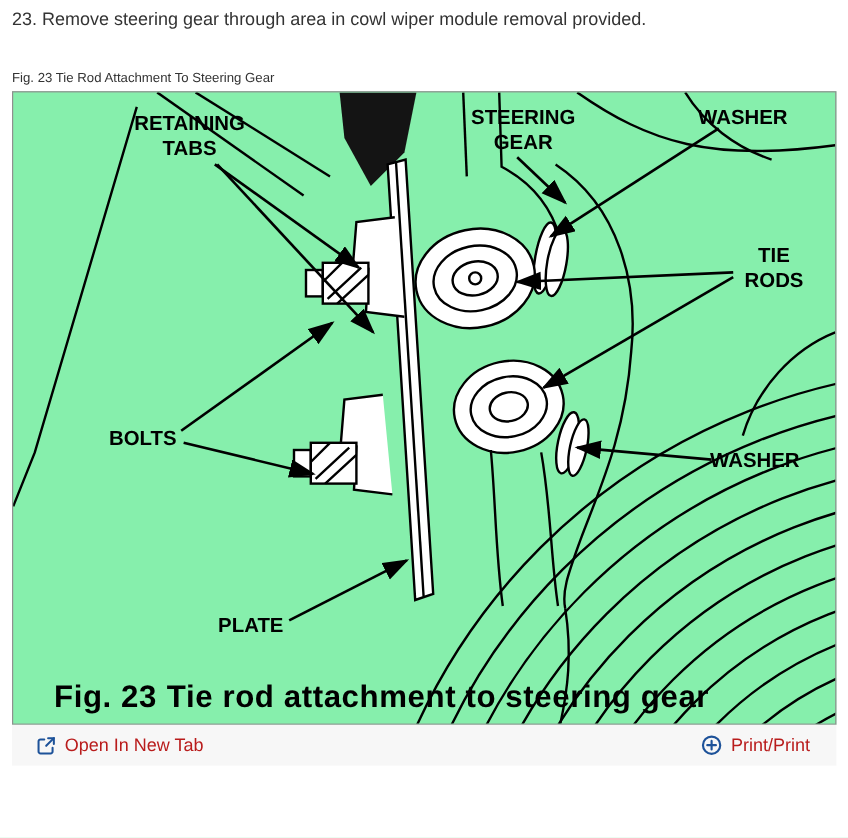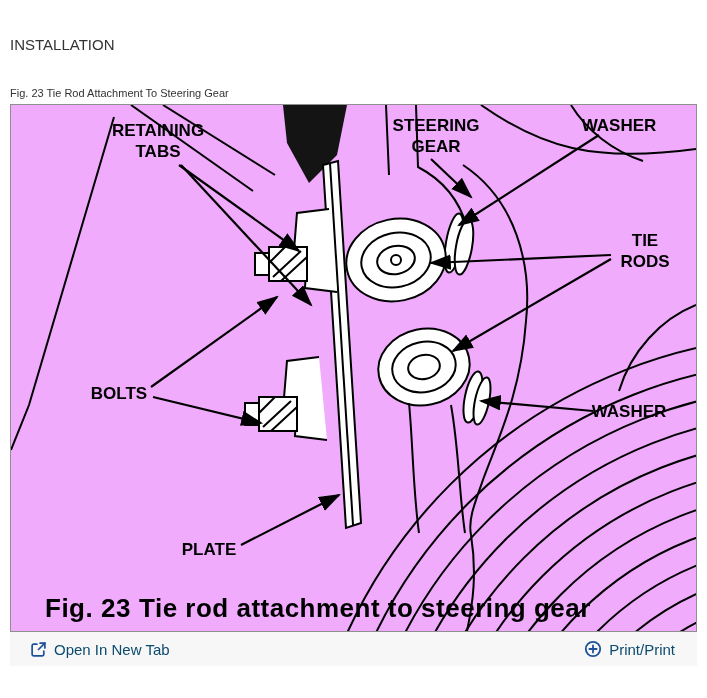--- a/index.html
+++ b/index.html
@@ -14,40 +14,40 @@
   }
   .page { width: 707px; height: 698px; position: relative; }
   .step    { margin: 8px 0 0 10px;  font-size: 15px; line-height: 1.2; }
   .heading { margin: 36px 0 0 10px; font-size: 15px; line-height: 1.2; }
   .figtitle{ margin: 33px 0 0 10px; font-size: 11px; line-height: 1.2; }
   .figure {
     margin: 4px 0 0 10px;
     width: 685px;
     height: 526px;
     border: 1px solid #8f8f8f;
-    background: #f0abfc;
+    background: #86efac;
     box-sizing: content-box;
   }
   .figure svg { display: block; }
   .toolbar {
     margin-left: 10px;
     width: 687px;
     height: 34px;
     background: #f7f7f7;
     display: flex;
     align-items: center;
     justify-content: space-between;
     padding: 0 22px 0 20px;
     box-sizing: border-box;
   }
   .toollink {
     display: inline-flex;
     align-items: center;
     gap: 7px;
-    color: #0c4a6e;
+    color: #b91c1c;
     font-size: 15px;
     text-decoration: none;
     cursor: pointer;
     text-align: right;
   }
   .dlabel {
     font-weight: bold;
     font-size: 17px;
     font-family: "Liberation Sans", sans-serif;
   }
@@ -59,21 +59,21 @@
   }
   .ln { stroke: #000; stroke-width: 2; fill: none; }
   .lnf { stroke: #000; stroke-width: 2; fill: #ffffff; }
   .arrow { stroke: #000; stroke-width: 2.2; fill: none; }
 </style>
 </head>
 <body>
 
 <div class="page">
 
-  <p class="heading">INSTALLATION</p>
+  <p class="step">23. Remove steering gear through area in cowl wiper module removal provided.</p>
   <p class="figtitle">Fig. 23 Tie Rod Attachment To Steering Gear</p>
 
   <div class="figure">
     <svg width="685" height="526" viewBox="0 0 685 526">
       <defs>
         <marker id="ah" markerWidth="11" markerHeight="8" refX="9" refY="3.5" orient="auto" markerUnits="strokeWidth">
           <path d="M0,0 L10,3.5 L0,7 Z" fill="#000"></path>
         </marker>
       </defs>
 

